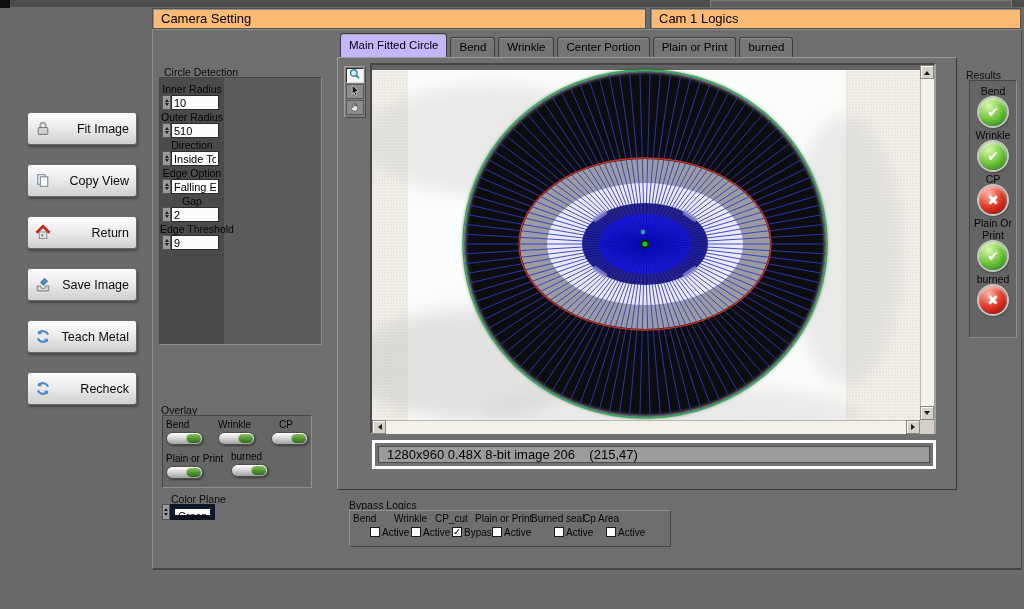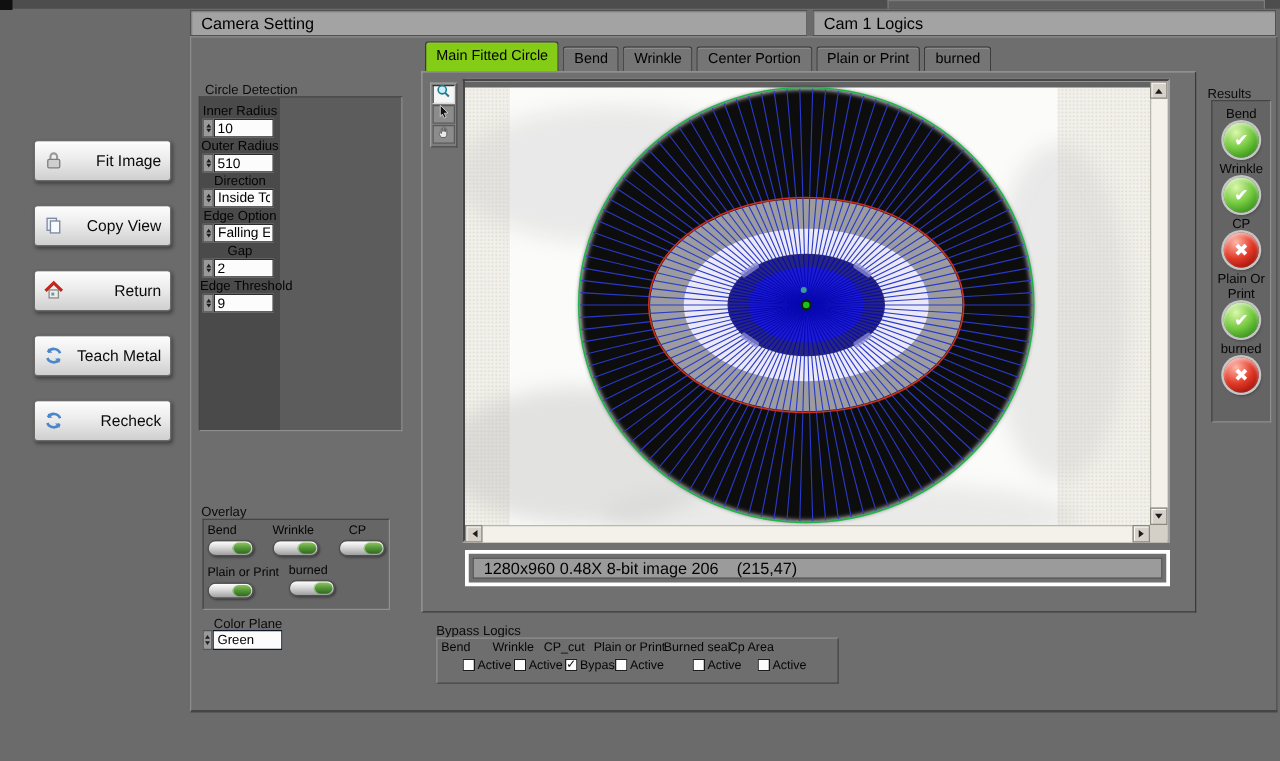--- a/index.html
+++ b/index.html
@@ -12,21 +12,21 @@
   }
   .abs { position:absolute; }
 
   
   .topstrip { left:0; top:0; width:1024px; height:7px; background:#4d4d4d; }
   .topstrip-block { left:0; top:0; width:10px; height:8px; background:#101010; }
   .topstrip-tab { left:710px; top:0; width:302px; height:7px; background:#5e5e5e; border:1px solid #7a7a7a; border-bottom:none; }
 
   
   .hdr {
-    height:21px; background:#a3a3a3;
+    height:21px; background:#fdba74;
     border:1px solid #515151; box-shadow: inset 0 1px 0 #8e8e8e, inset 1px 0 0 #8e8e8e;
     font-size:13px; line-height:19px; padding-left:8px; color:#000;
   }
   .hdr-left  { left:152px; top:8px; width:494px; }
   .hdr-right { left:650px; top:8px; width:371px; }
 
   
   .main-panel {
     left:152px; top:29px; width:870px; height:541px; background:#6e6e6e;
     border-top:1px solid #8d8d8d; border-left:1px solid #8d8d8d;
@@ -70,21 +70,21 @@
   }
 
   
   .tabs { left:340px; top:33px; height:24px; display:flex; align-items:flex-end; }
   .tab {
     height:20px; padding:0 8px; margin-right:3px; cursor:pointer;
     background:#757575; border:1px solid #3c3c3c; border-bottom:none;
     border-radius:3px 3px 0 0; font-size:11.5px; line-height:19px; color:#000;
     box-shadow: inset 0 1px 0 #929292;
   }
-  .tab.selected { height:24px; background:#84cc16; line-height:22px; box-shadow: inset 0 1px 0 #a6a6a6; }
+  .tab.selected { height:24px; background:#c4b5fd; line-height:22px; box-shadow: inset 0 1px 0 #a6a6a6; }
 
   .tab-panel {
     left:337px; top:57px; width:620px; height:433px; background:#707070;
     border:1px solid; border-color:#9b9b9b #3a3a3a #3a3a3a #9b9b9b;
   }
 
   
   .toolstrip { left:344px; top:66px; width:22px; height:52px; background:#7d7d7d;
     border:1px solid; border-color:#a0a0a0 #4a4a4a #4a4a4a #a0a0a0; padding:1px; }
   .tool { width:18px; height:15px; margin-bottom:1px; background:#8c8c8c; border:1px solid #5a5a5a;
@@ -128,21 +128,21 @@
   .switch::after {
     content:""; position:absolute; right:1px; top:1px; bottom:1px; width:15px; border-radius:6px;
     background:linear-gradient(180deg,#8cc45e 0%,#55953a 50%,#2e6b1a 100%);
     box-shadow: inset 1px 0 0 rgba(255,255,255,.4);
   }
 
   
   .cp-title { left:171px; top:493px; }
   .cp-combo { left:162px; top:504px; display:flex; align-items:center; }
   .cp-spin { width:8px; height:16px; }
-  .cp-field { width:56px; height:16px; background:#fcfcfc; border:1px solid #0f172a;
+  .cp-field { width:45px; height:16px; background:#fcfcfc; border:5px solid #0f172a;
     font-size:10.5px; line-height:14px; padding-left:3px; }
 
   
   .res-title { left:966px; top:69px; }
   .res-box { left:969px; top:80px; width:48px; height:258px; background:#646464;
     display:flex; flex-direction:column; align-items:center; padding-top:4px; gap:3px; }
   .ritem { display:flex; flex-direction:column; align-items:center; }
   .rlabel { font-size:10.5px; color:#060606; text-align:center; line-height:12px; margin-bottom:1px; }
   .led {
     width:28px; height:28px; border-radius:50%;
@@ -204,20 +204,29 @@
   </button>
   <button class="sbtn">
     <span class="icon">
       <svg viewBox="0 0 16 16" width="18" height="17">
           <rect x="4.5" y="7.5" width="7" height="6" fill="#efede6" stroke="#8d8d8d"></rect>
           <path d="M1.8 8.2 8 2.2l6.2 6" fill="none" stroke="#c42619" stroke-width="2.4"></path>
           <rect x="6.2" y="9.5" width="2.2" height="2.2" fill="#6d93b5"></rect>
         </svg>
     </span>
     <span class="lbl">Return</span>
+  </button>
+  <button class="sbtn">
+    <span class="icon">
+      <svg viewBox="0 0 16 16" width="18" height="17">
+          <path d="M9.5 2.5 6 6l2.5 2.5L12 5z" fill="#5a8fd0" stroke="#3b6aa6"></path>
+          <path d="M2.5 9.5h3l1 2h3l1-2h3V13a1 1 0 0 1-1 1H3.5a1 1 0 0 1-1-1z" fill="#d9d9d9" stroke="#8a8a8a"></path>
+        </svg>
+    </span>
+    <span class="lbl">Save Image</span>
   </button>
   <button class="sbtn">
     <span class="icon">
       <svg viewBox="0 0 16 16" width="18" height="17">
           <path d="M12.8 6.2A5.2 5.2 0 0 0 3.6 5.4" fill="none" stroke="#4a86cc" stroke-width="2"></path>
           <path d="M3.2 9.8a5.2 5.2 0 0 0 9.2.8" fill="none" stroke="#4a86cc" stroke-width="2"></path>
           <path d="M3.6 2.4v3.4h3.4z" fill="#4a86cc"></path>
           <path d="M12.4 13.6v-3.4H9z" fill="#4a86cc"></path>
         </svg>
     </span>

